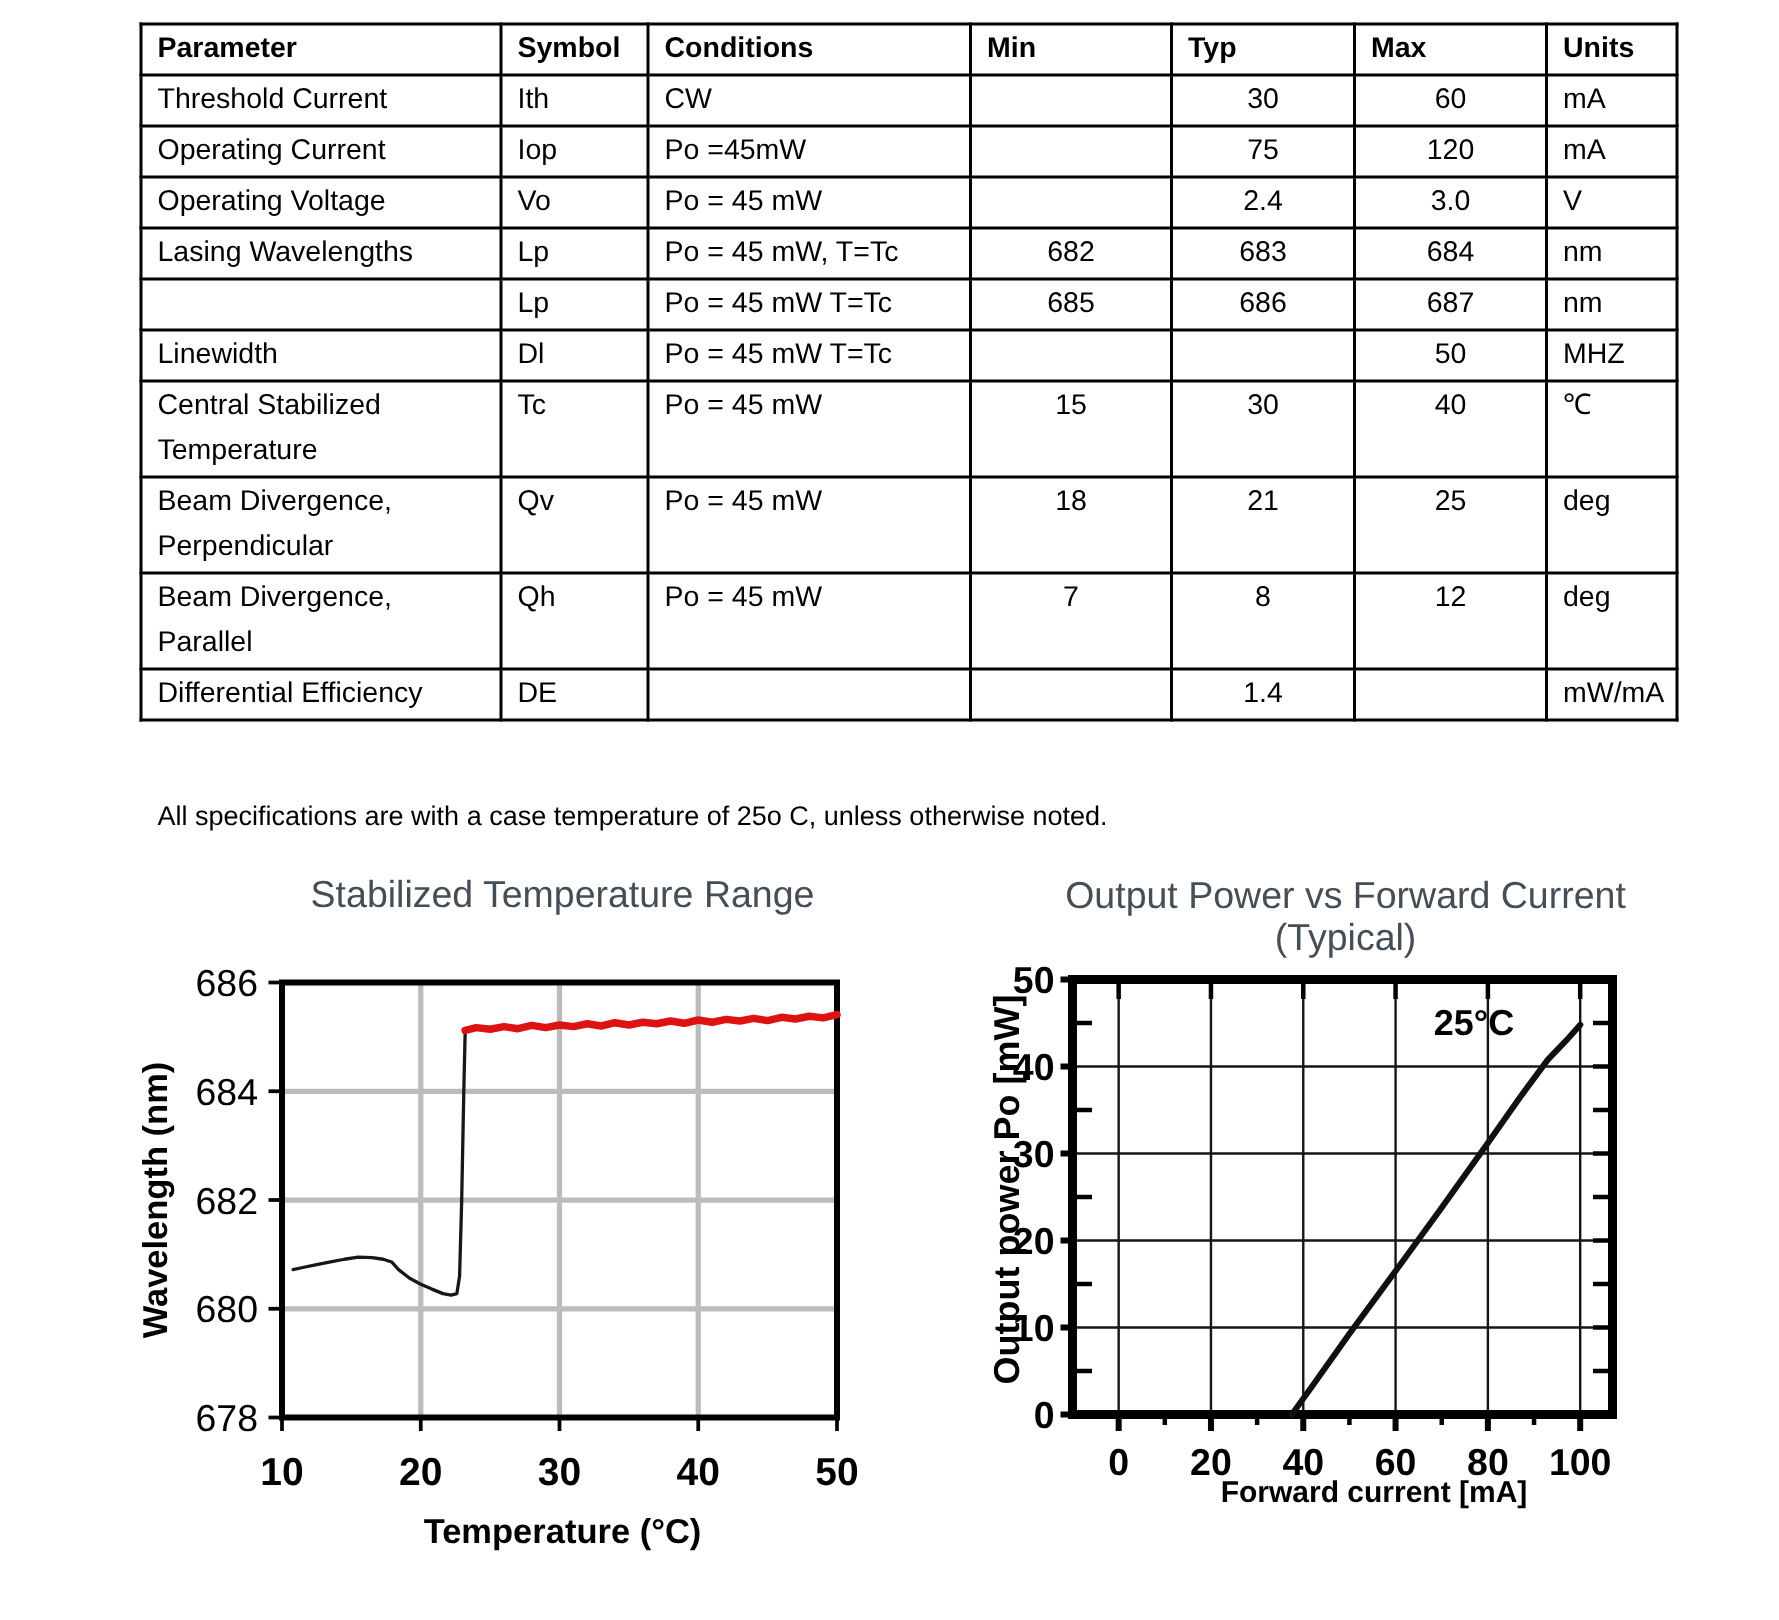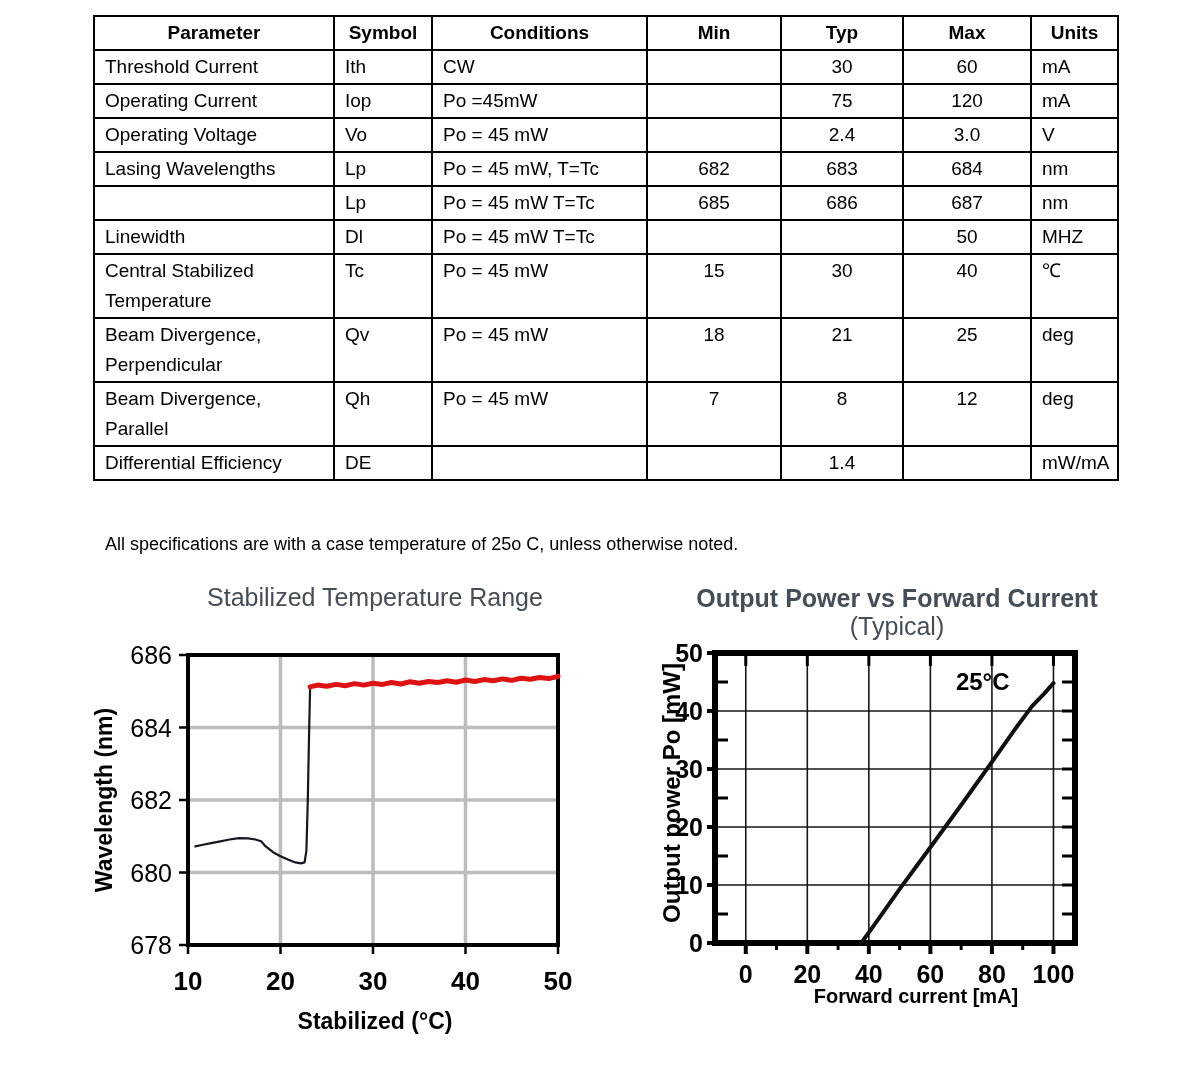--- a/index.html
+++ b/index.html
@@ -3,21 +3,21 @@
 <meta charset="utf-8">
 <style>
   html,body{margin:0;padding:0;background:#fff;}
   .page{position:relative;width:1186px;height:1080px;background:#fff;overflow:hidden;
         font-family:"Liberation Sans",sans-serif;color:#000;}
   
   table.spec{position:absolute;left:93px;top:15px;width:1024px;border-collapse:collapse;
              font-size:19px;table-layout:fixed;}
   table.spec th,table.spec td{border:2px solid #000;padding:1px 10px;vertical-align:top;
              line-height:30px;overflow:hidden;}
-  table.spec th{text-align:center;font-weight:bold;}
+  table.spec th{text-align:left;font-weight:bold;}
   table.spec td.param{white-space:pre-line;}
   table.spec td.num{text-align:center;}
   .footnote{position:absolute;left:105px;top:534px;font-size:18px;text-align:center;}
   
   .cl{position:absolute;transform:translate(-50%,-50%);white-space:nowrap;}
   .title{font-size:25px;color:#454e56;}
   .axlab{font-weight:bold;color:#000;}
   .rot{transform:translate(-50%,-50%) rotate(-90deg);}
   svg text{font-family:"Liberation Sans",sans-serif;fill:#000;}
   svg{position:absolute;}
@@ -142,21 +142,21 @@
           <td class="num"></td>
           <td class="">mW/mA</td>
         </tr>
       </tbody>
   </table>
 
   <div class="footnote">All specifications are with a case temperature of 25o C, unless otherwise noted.</div>
 
   <div class="cl title" style="left:375px;top:597px;">Stabilized Temperature Range</div>
   <div class="cl rot axlab" style="left:104px;top:800px;font-size:23px;">Wavelength (nm)</div>
-  <div class="cl axlab" style="left:375px;top:1021px;font-size:23px;">Stabilized (°C)</div>
+  <div class="cl axlab" style="left:375px;top:1021px;font-size:23px;">Temperature (°C)</div>
   <svg id="chart-left" style="left:60px;top:580px;" width="550" height="470">
       <line x1="220.5" y1="75" x2="220.5" y2="365" stroke="#bcbcbc" stroke-width="3.5"></line>
       <line x1="313" y1="75" x2="313" y2="365" stroke="#bcbcbc" stroke-width="3.5"></line>
       <line x1="405.5" y1="75" x2="405.5" y2="365" stroke="#bcbcbc" stroke-width="3.5"></line>
       <line x1="128" y1="292.5" x2="498" y2="292.5" stroke="#bcbcbc" stroke-width="3.5"></line>
       <line x1="128" y1="220" x2="498" y2="220" stroke="#bcbcbc" stroke-width="3.5"></line>
       <line x1="128" y1="147.5" x2="498" y2="147.5" stroke="#bcbcbc" stroke-width="3.5"></line>
       <rect x="128" y="75" width="370" height="290" fill="none" stroke="#000000" stroke-width="4"></rect>
       <line x1="119" y1="365" x2="128" y2="365" stroke="#000" stroke-width="2.5"></line>
       <text x="112" y="374" font-size="25" font-weight="normal" text-anchor="end">678</text>
@@ -175,21 +175,21 @@
       <line x1="313" y1="365" x2="313" y2="374" stroke="#000" stroke-width="2.5"></line>
       <text x="313" y="410" font-size="26" font-weight="bold" text-anchor="middle">30</text>
       <line x1="405.5" y1="365" x2="405.5" y2="374" stroke="#000" stroke-width="2.5"></line>
       <text x="405.5" y="410" font-size="26" font-weight="bold" text-anchor="middle">40</text>
       <line x1="498" y1="365" x2="498" y2="374" stroke="#000" stroke-width="2.5"></line>
       <text x="498" y="410" font-size="26" font-weight="bold" text-anchor="middle">50</text>
       <polyline points="135.4,266.4 141.9,265.0 151.1,263.1 160.4,261.3 169.6,259.5 178.9,258.1 188.1,258.4 195.5,259.5 201.1,261.3 205.7,266.4 213.1,272.2 220.5,276.2 227.9,279.4 235.3,282.4 240.8,283.4 244.6,282.4 246.4,270.7 247.8,220.0 249.2,147.5 250.1,108.3" fill="none" stroke="#16161f" stroke-width="2.2" stroke-linejoin="round" stroke-linecap="round"></polyline>
       <polyline points="250.1,106.9 257.5,105.1 266.8,106.2 276.0,104.4 285.3,105.8 294.5,103.6 303.8,105.1 313.0,103.3 322.3,104.4 331.5,102.5 340.8,104.0 350.0,101.8 359.3,103.3 368.5,101.5 377.8,102.5 387.0,100.7 396.3,102.2 405.5,100.0 414.8,101.5 424.0,99.6 433.3,100.7 442.5,98.9 451.8,100.4 461.0,98.2 470.3,99.3 479.5,97.5 488.8,98.6 498.0,96.4" fill="none" stroke="#dd1313" stroke-width="5" stroke-linejoin="round" stroke-linecap="round"></polyline>
     </svg>
 
-  <div class="cl title" style="left:897px;top:598px;font-weight:bold;">Output Power vs Forward Current</div>
+  <div class="cl title" style="left:897px;top:598px;">Output Power vs Forward Current</div>
   <div class="cl title" style="left:897px;top:626px;">(Typical)</div>
   <div class="cl rot axlab" style="left:672px;top:793px;font-size:24px;">Output power Po [mW]</div>
   <div class="cl axlab" style="left:916px;top:996px;font-size:20px;">Forward current [mA]</div>
   <svg id="chart-right" style="left:640px;top:580px;" width="540" height="470">
       <line x1="105.76923076923077" y1="73" x2="105.76923076923077" y2="363" stroke="#161616" stroke-width="1.6"></line>
       <line x1="167.30769230769232" y1="73" x2="167.30769230769232" y2="363" stroke="#161616" stroke-width="1.6"></line>
       <line x1="228.84615384615384" y1="73" x2="228.84615384615384" y2="363" stroke="#161616" stroke-width="1.6"></line>
       <line x1="290.38461538461536" y1="73" x2="290.38461538461536" y2="363" stroke="#161616" stroke-width="1.6"></line>
       <line x1="351.9230769230769" y1="73" x2="351.9230769230769" y2="363" stroke="#161616" stroke-width="1.6"></line>
       <line x1="413.46153846153845" y1="73" x2="413.46153846153845" y2="363" stroke="#161616" stroke-width="1.6"></line>

